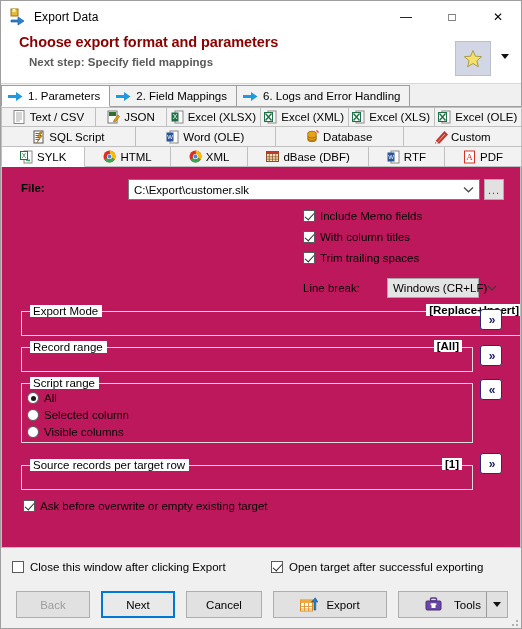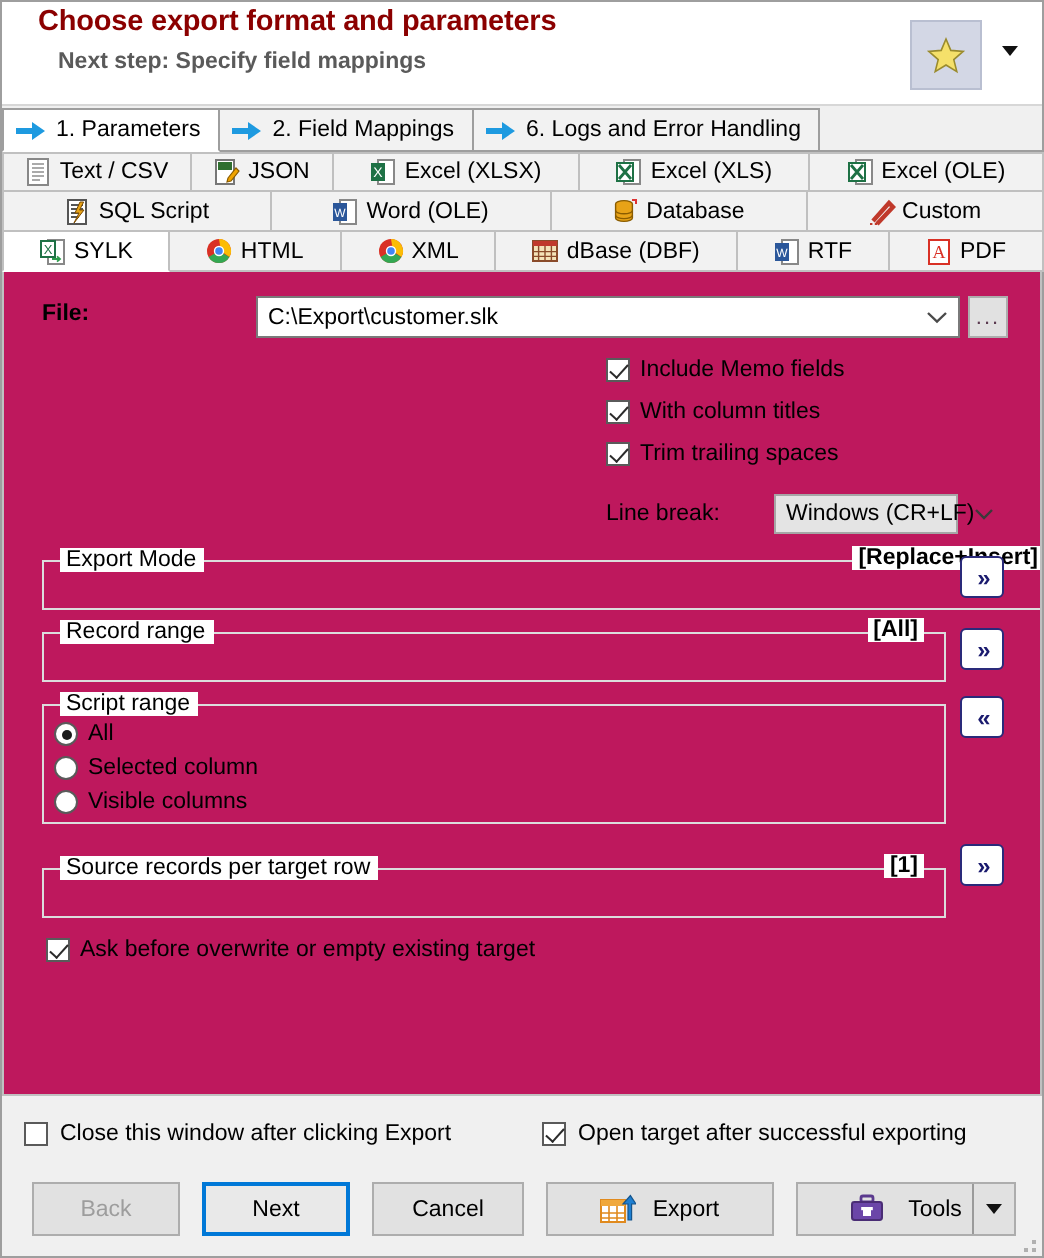--- a/index.html
+++ b/index.html
@@ -243,20 +243,35 @@
   .grip{
     position:absolute;right:3px;bottom:2px;width:10px;height:10px;
   }
   .grip i{position:absolute;width:2px;height:2px;background:#b0b0b0;}
 </style>
 </head>
 <body>
 
 <div class="window">
 
+  <div class="titlebar">
+    <div class="title-icon">
+      <svg width="18" height="18" viewBox="0 0 18 18">
+        <rect x="2" y="1" width="7" height="7" fill="#e8b93b" stroke="#9a7412"></rect>
+        <rect x="3.5" y="1" width="3" height="3" fill="#fdf0b8"></rect>
+        <path d="M2 12 L9 12 L9 9 L15 13 L9 17 L9 14 L2 14 Z" fill="#2f7fd1" stroke="#1b5fa6" stroke-width="0.7"></path>
+      </svg>
+    </div>
+    <span class="title-text">Export Data</span>
+    <div class="caption-btns">
+      <div class="cap">—</div>
+      <div class="cap">□</div>
+      <div class="cap close">✕</div>
+    </div>
+  </div>
 
   <div class="banner">
     <div class="banner-title">Choose export format and parameters</div>
     <div class="banner-sub">Next step: Specify field mappings</div>
     <div class="fav-btn">
       <svg width="22" height="21" viewBox="0 0 22 21">
         <polygon points="11,2.5 13.4,8.2 19.6,8.7 14.9,12.8 16.4,18.8 11,15.5 5.6,18.8 7.1,12.8 2.4,8.7 8.6,8.2" fill="#f5e06a" stroke="#9a8b2e" stroke-width="0.8"></polygon>
       </svg>
     </div>
     <div class="fav-caret"></div>
@@ -315,20 +330,30 @@
       </div>
       <div class="fmttab">
         <span class="fico">
           <svg width="13" height="14" viewBox="0 0 13 14">
               <rect x="4" y="1" width="8" height="12" fill="#fff" stroke="#888"></rect>
               <rect x="0.5" y="2.5" width="7" height="9" fill="#1e7145"></rect>
               <text x="4" y="9.4" font-size="7" fill="#fff" text-anchor="middle" font-family="Liberation Sans">X</text>
             </svg>
         </span>
         <span>Excel (XLSX)</span>
+      </div>
+      <div class="fmttab">
+        <span class="fico">
+          <svg width="13" height="14" viewBox="0 0 13 14">
+              <rect x="4" y="1" width="8" height="12" fill="#fff" stroke="#888"></rect>
+              <rect x="0.5" y="2.5" width="8" height="9" fill="#fff" stroke="#1e7145"></rect>
+              <path d="M1.5 3.5 L7.5 10.5 M7.5 3.5 L1.5 10.5" stroke="#1e7145" stroke-width="1.4"></path>
+            </svg>
+        </span>
+        <span>Excel (XML)</span>
       </div>
       <div class="fmttab">
         <span class="fico">
           <svg width="13" height="14" viewBox="0 0 13 14">
               <rect x="4" y="1" width="8" height="12" fill="#fff" stroke="#888"></rect>
               <rect x="0.5" y="2.5" width="8" height="9" fill="#fff" stroke="#1e7145"></rect>
               <path d="M1.5 3.5 L7.5 10.5 M7.5 3.5 L1.5 10.5" stroke="#1e7145" stroke-width="1.4"></path>
             </svg>
         </span>
         <span>Excel (XLS)</span>

